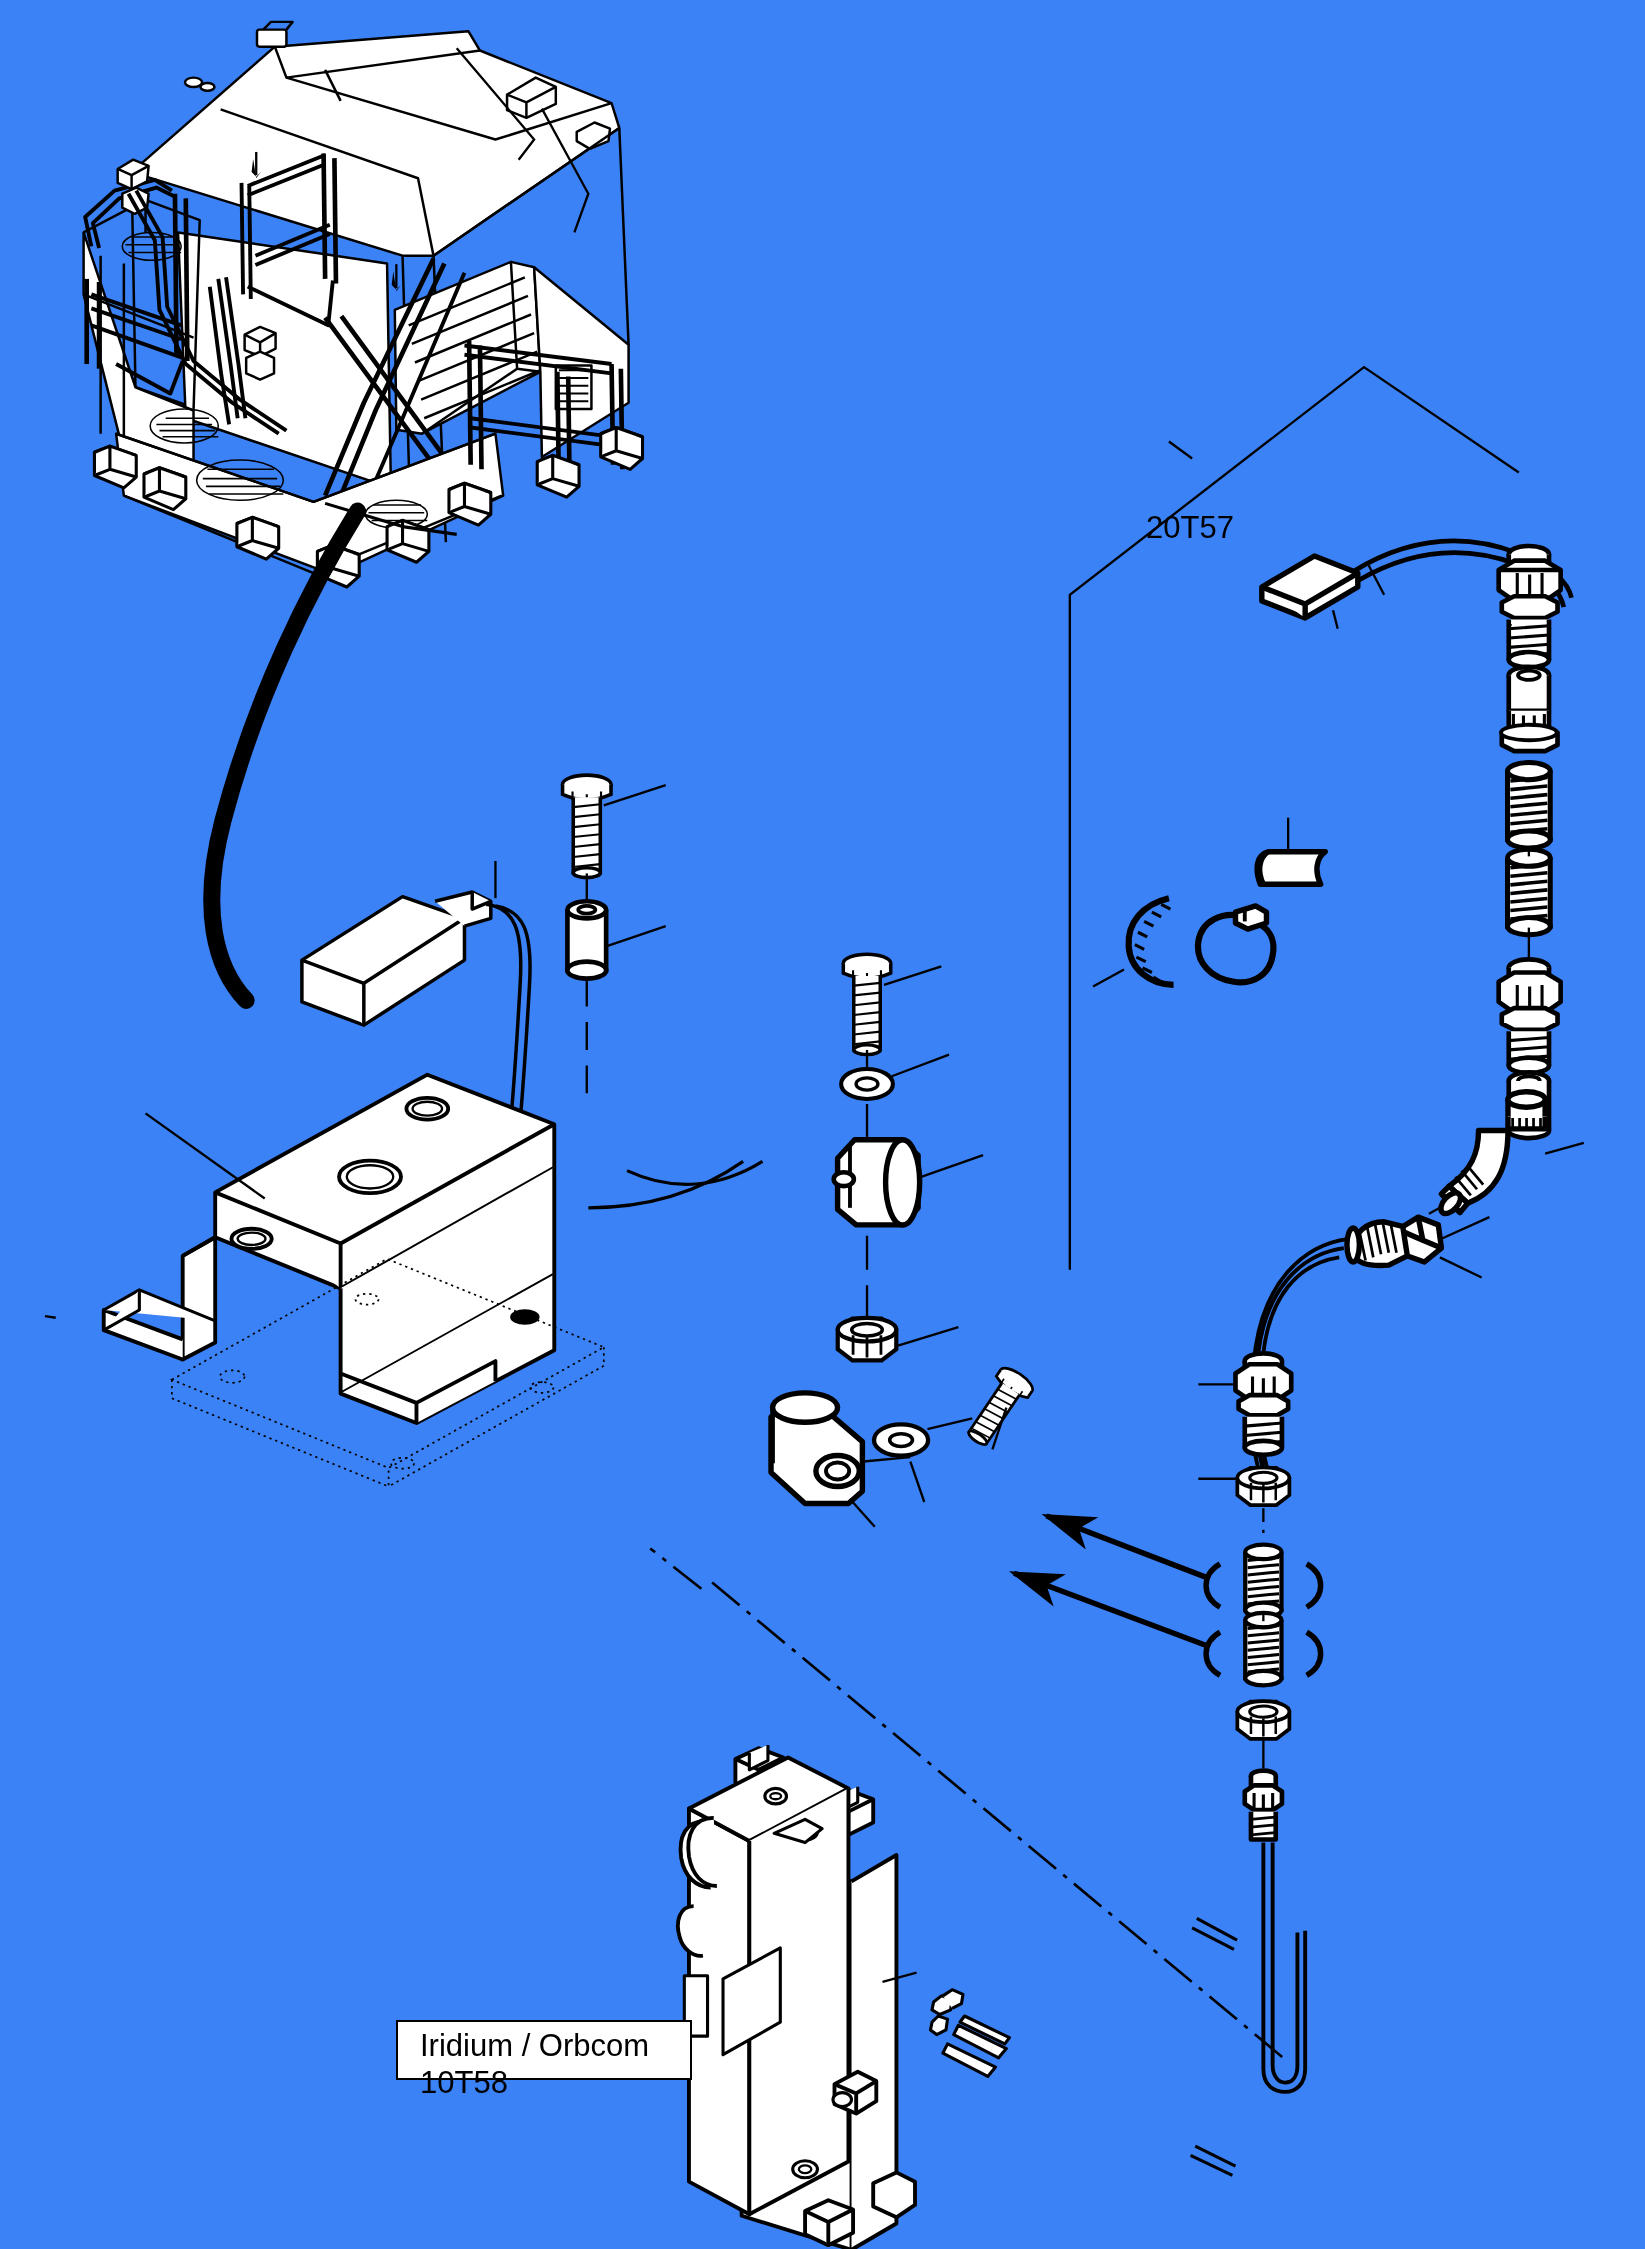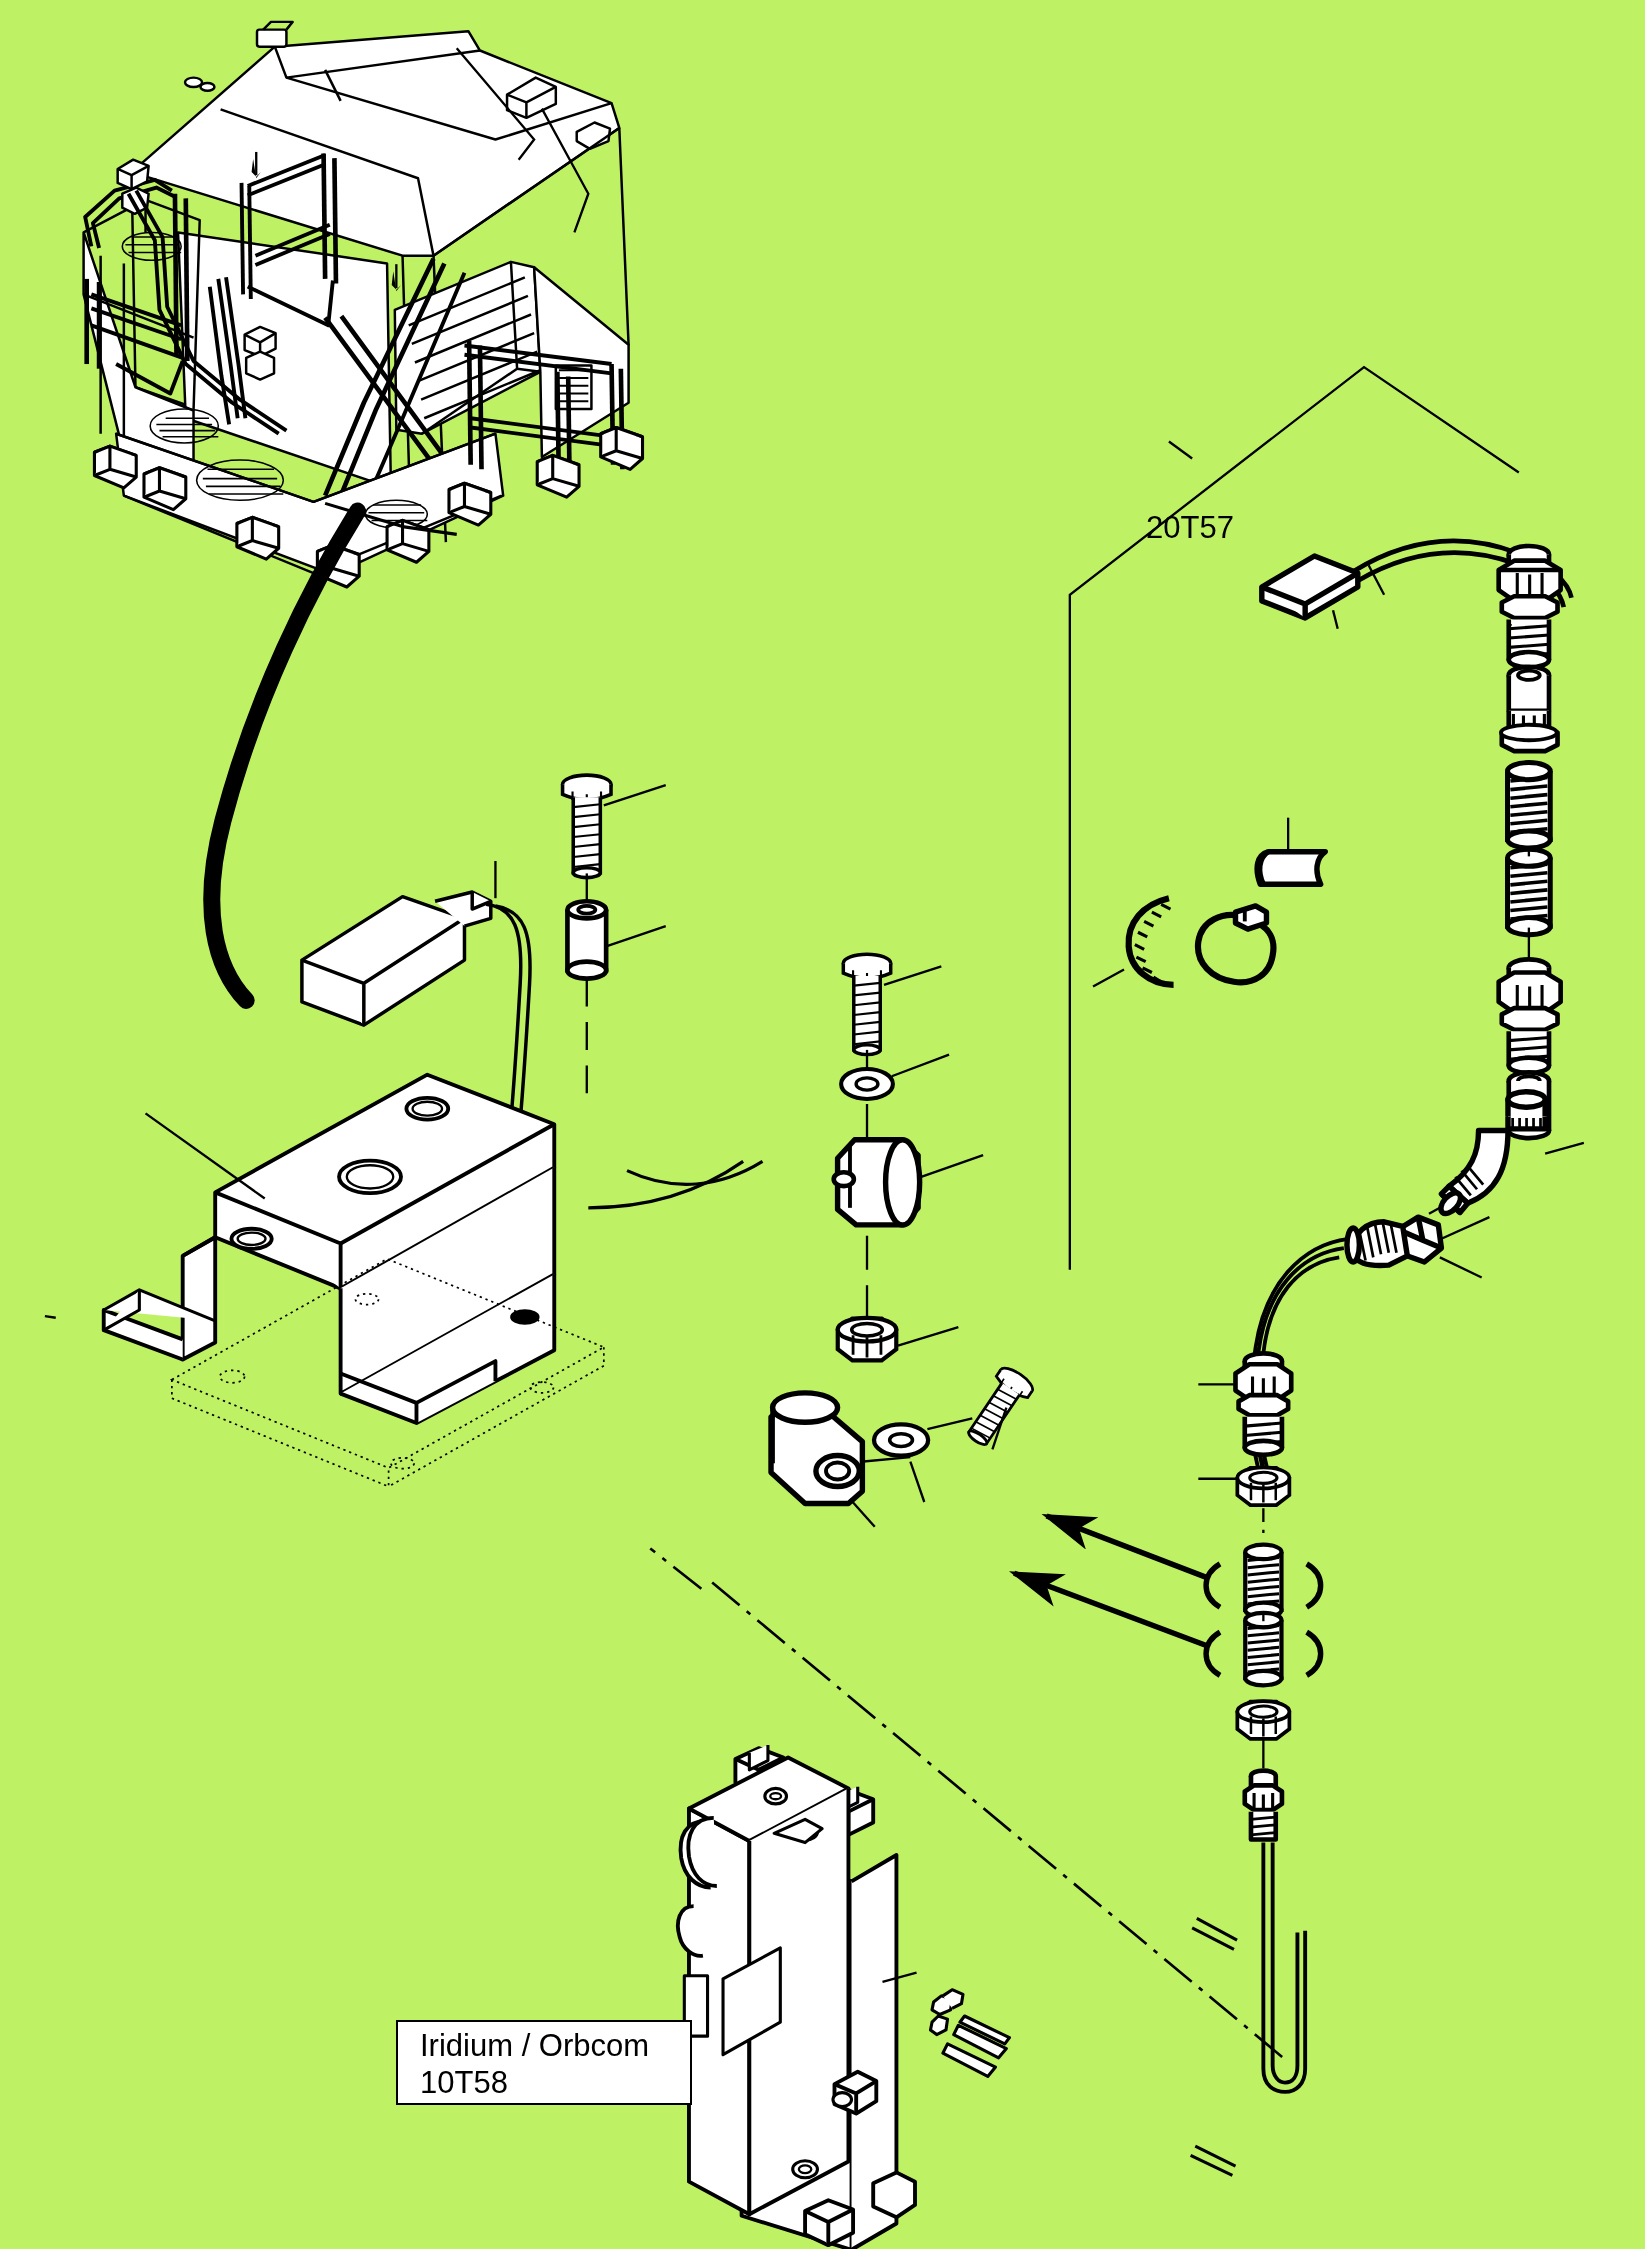--- a/index.html
+++ b/index.html
@@ -7,21 +7,21 @@
     padding: 0;
     background: #ffffff;
   }
   body {
     font-family: "Liberation Sans", sans-serif;
   }
   #sheet {
     position: relative;
     width: 1645px;
     height: 2250px;
-    background: #bef264;
+    background: #3b82f6;
     overflow: hidden;
   }
   #sheet svg {
     position: absolute;
     top: 0;
     left: 0;
     width: 1645px;
     height: 2250px;
   }
   .lbl {
@@ -34,21 +34,21 @@
   #group-label-20t57 {
     left: 1146px;
     top: 509px;
     font-size: 31px;
   }
   #callout-box {
     position: absolute;
     left: 396px;
     top: 2020px;
     width: 296px;
-    height: 85px;
+    height: 60px;
     border: 2.3px solid #000;
     box-sizing: border-box;
     background: #fff;
     padding: 6.2px 0 0 22px;
   }
   #callout-box .cl {
     font-size: 31px;
     color: #000;
     display: block;
     line-height: 1.18;

